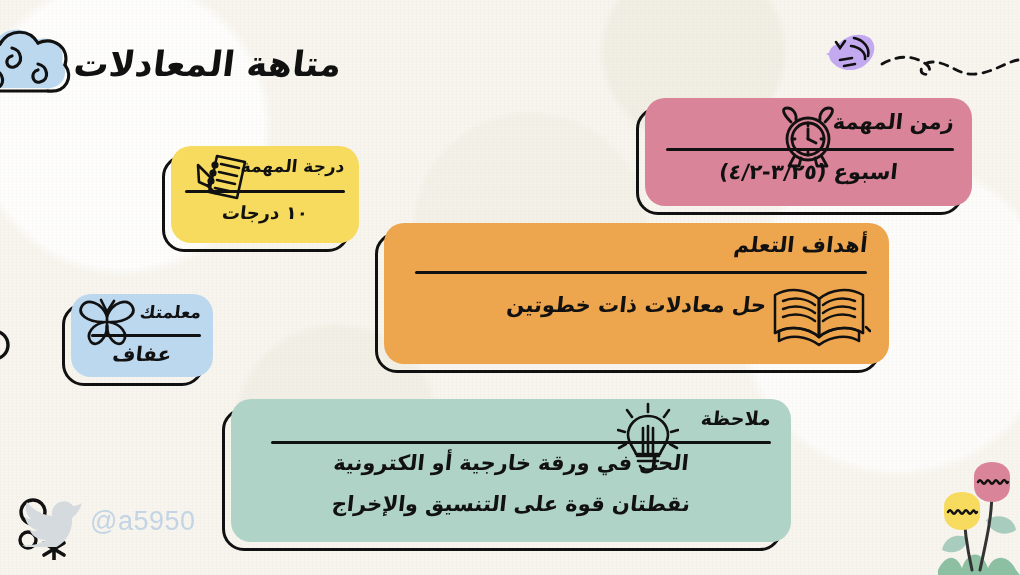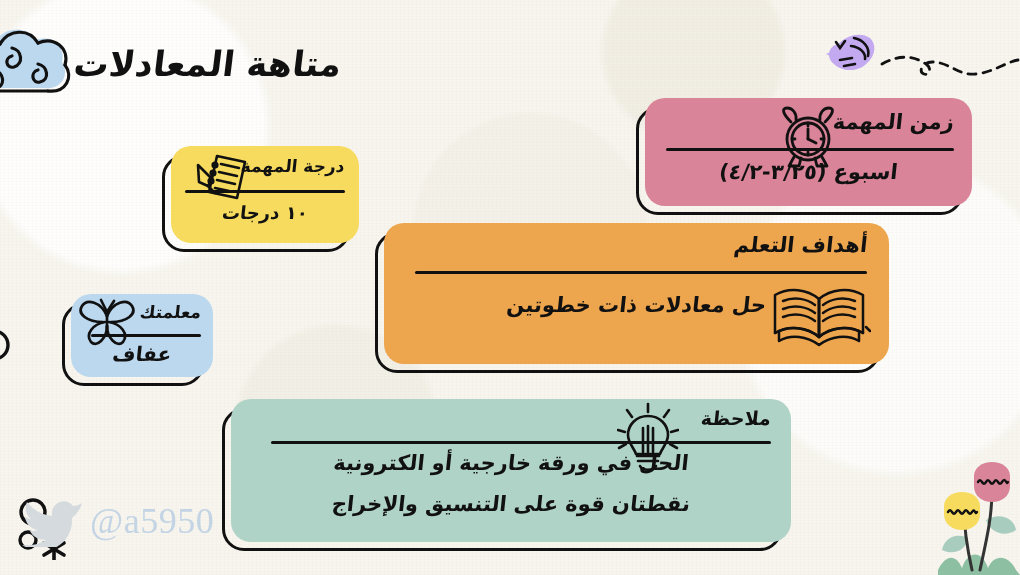--- a/index.html
+++ b/index.html
@@ -57,22 +57,22 @@
   
   #title{
     position:absolute;left:74px;top:44px;
     font-size:35px;color:#111;direction:rtl;white-space:nowrap;
     font-weight:700;letter-spacing:-1px;transform:skewX(-7deg);
   }
 
   
   #wm{position:absolute;left:22px;top:495px;display:flex;align-items:center;gap:6px;}
   #wm-text{
-    font-family:Liberation Serif, serif;
-    font-size:36px;color:#c3d4e4;letter-spacing:.5px;
+    font-family:Liberation Sans, sans-serif;
+    font-size:27px;color:#c3d4e4;letter-spacing:.5px;
   }
   .doodle{position:absolute;pointer-events:none;}
 </style>
 </head>
 <body>
 
 <div id="slide">
   <div id="grain"></div>
 
   <svg class="doodle" style="left:-34px;top:12px;" width="118" height="92" viewBox="0 0 118 92">

